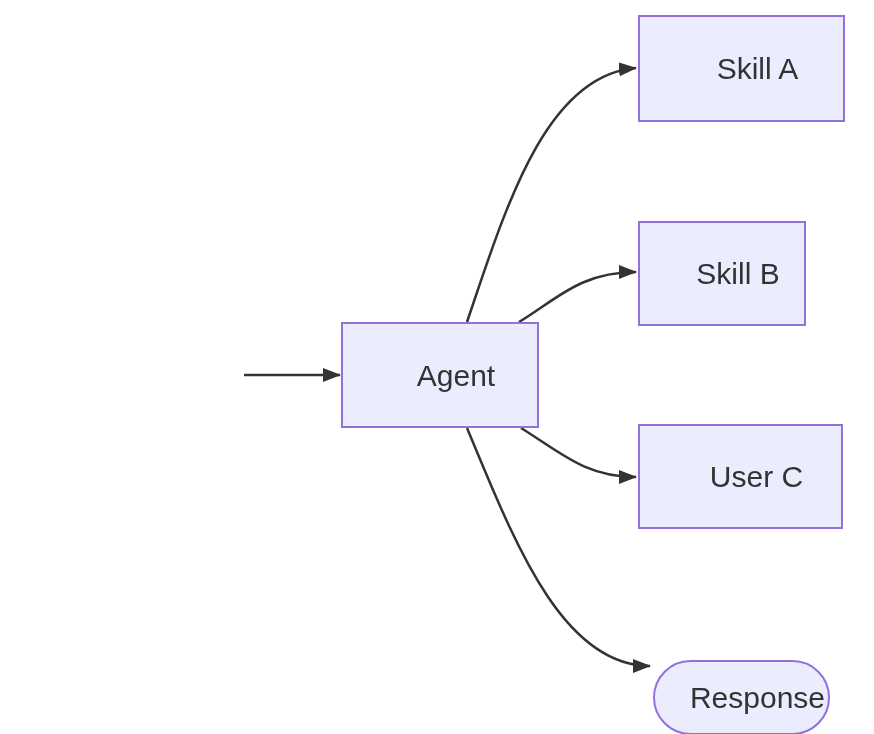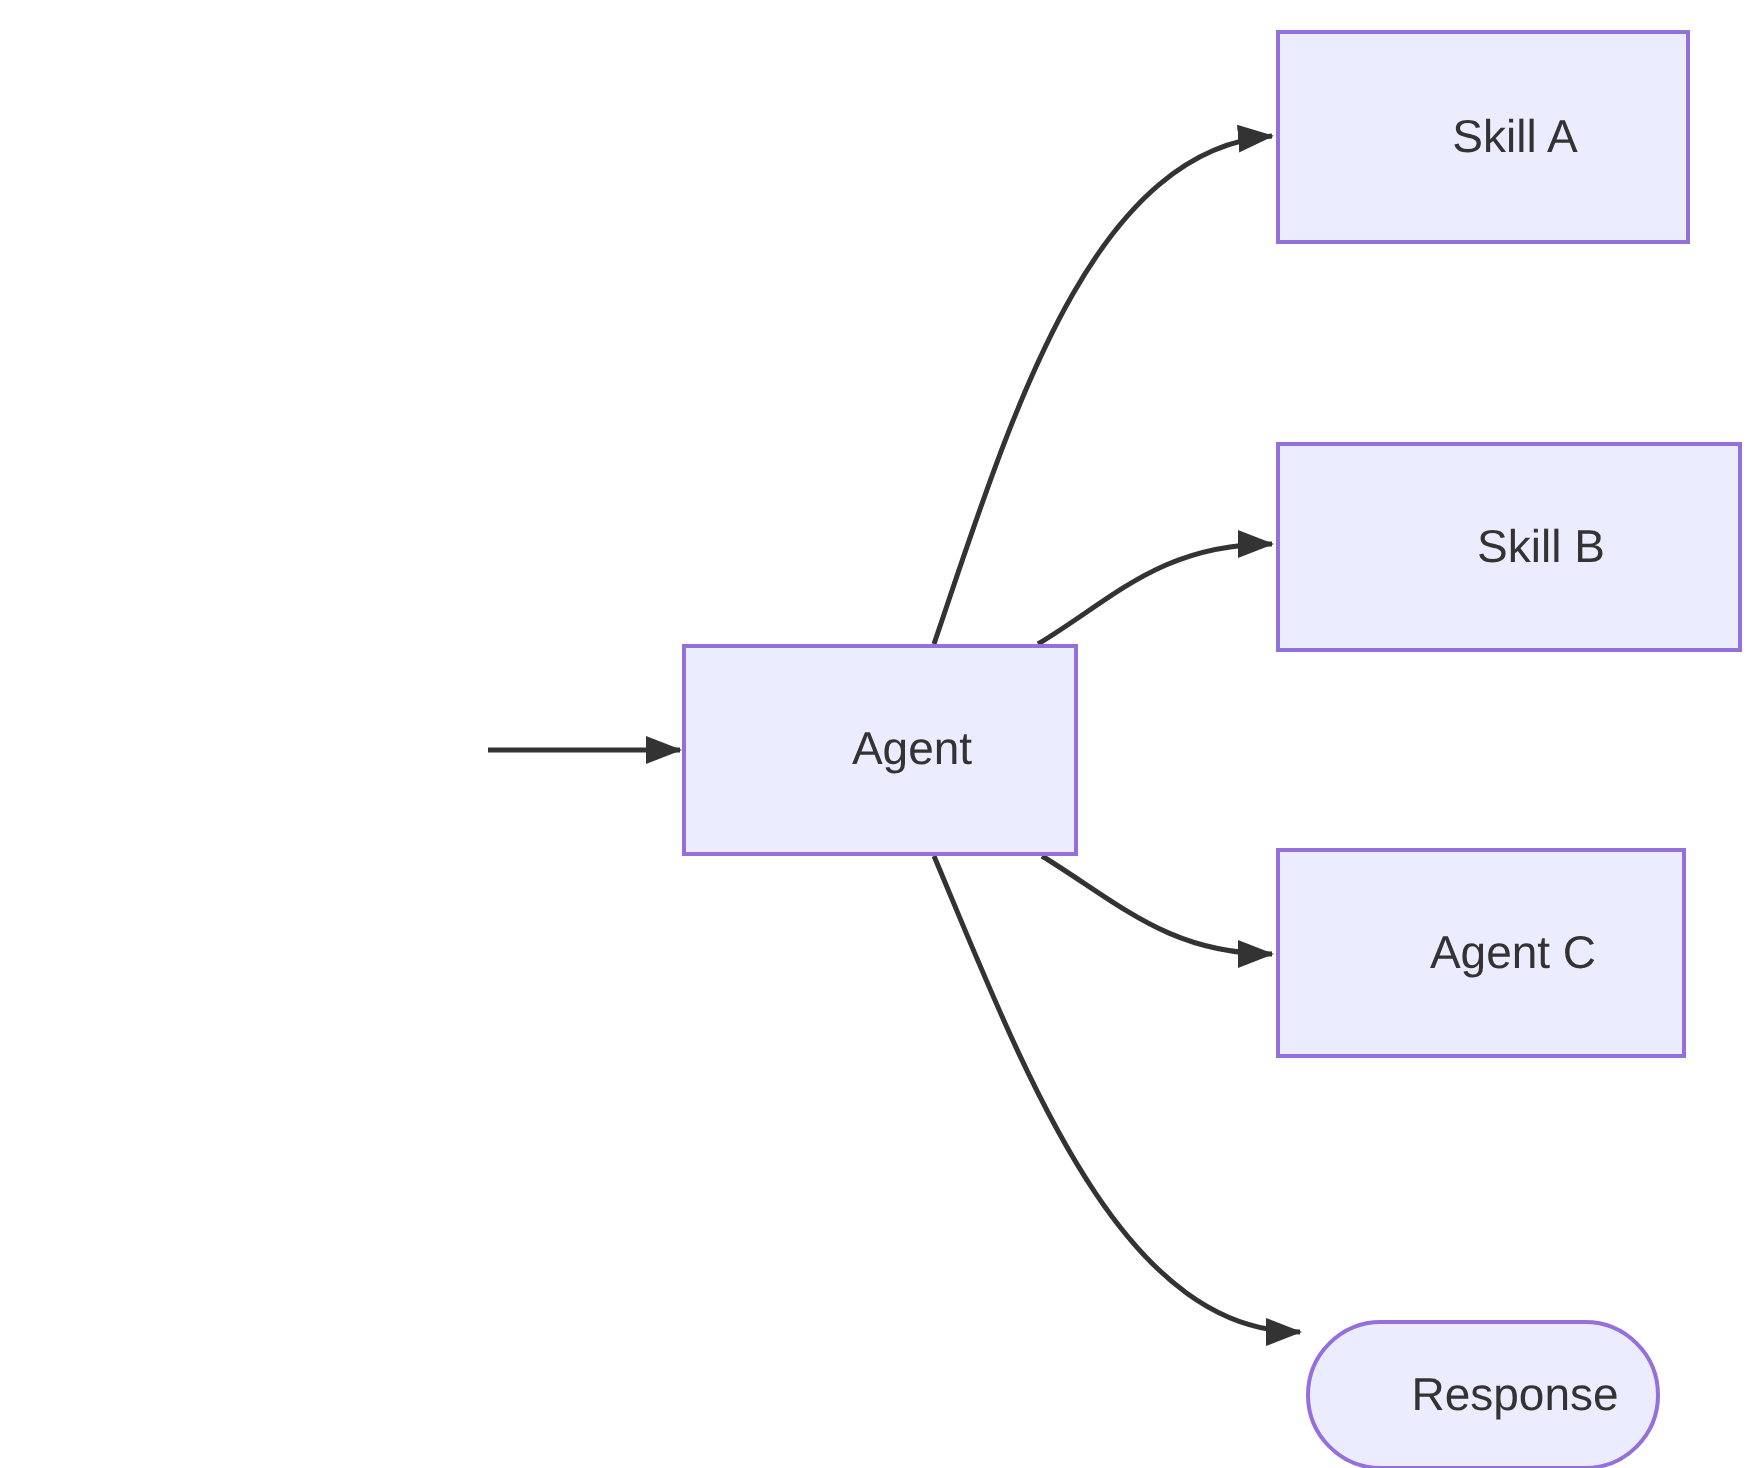--- a/index.html
+++ b/index.html
@@ -29,30 +29,30 @@
   }
   .node {
     position: absolute;
     box-sizing: border-box;
     display: flex;
     align-items: center;
     justify-content: center;
     background: #ECECFF;
     border: 2.5px solid #9370DB;
     color: #333333;
-    font-size: 23px;
+    font-size: 30px;
     line-height: 1.1;
     white-space: nowrap;
     padding-left: 32px;
   }
   .stadium { border-radius: 999px; }
   .n-user-request { left: 15px;  top: 338px; width: 229px; height: 76px; }
   .n-agent        { left: 341px; top: 322px; width: 198px; height: 106px; }
   .n-skill-a      { left: 638px; top: 15px;  width: 207px; height: 107px; }
-  .n-skill-b      { left: 638px; top: 221px; width: 233px; height: 105px; justify-content: center; }
+  .n-skill-b      { left: 638px; top: 221px; width: 168px; height: 105px; justify-content: center; }
   .n-skill-c      { left: 638px; top: 424px; width: 205px; height: 105px; }
   .n-response     { left: 653px; top: 628px; width: 177px; height: 75px; margin-top: 32px; }
 </style>
 </head>
 <body>
 
 <div class="canvas">
 
   <svg class="edges" viewBox="0 0 874 734" xmlns="http://www.w3.org/2000/svg">
     <defs>
@@ -74,20 +74,20 @@
 
   <div class="node n-skill-a">
     <span>Skill A</span>
   </div>
 
   <div class="node n-skill-b">
     <span>Skill B</span>
   </div>
 
   <div class="node n-skill-c">
-    <span>Agent C</span>
+    <span>User C</span>
   </div>
 
   <div class="node stadium n-response">
     <span>Response</span>
   </div>
 
 </div>
 
 </body></html>

